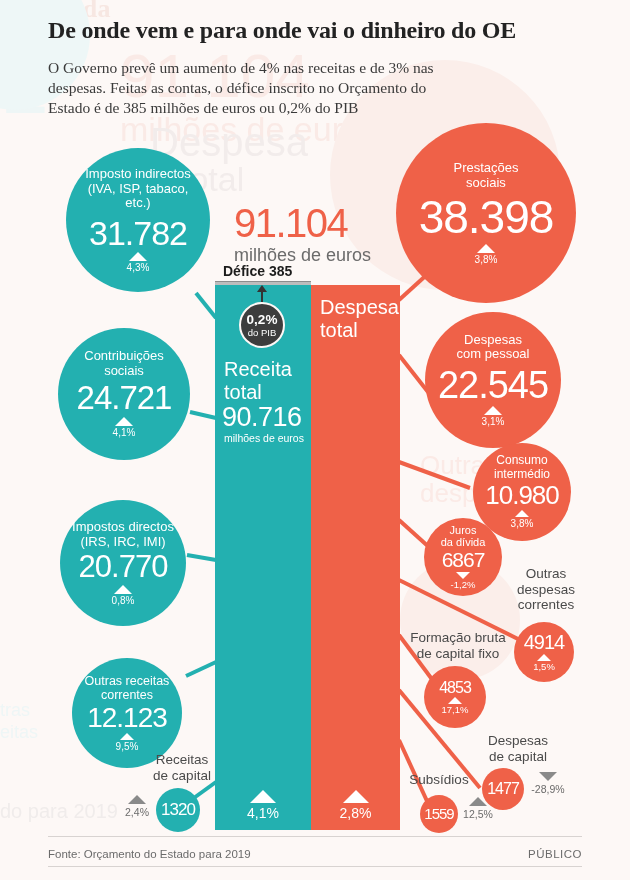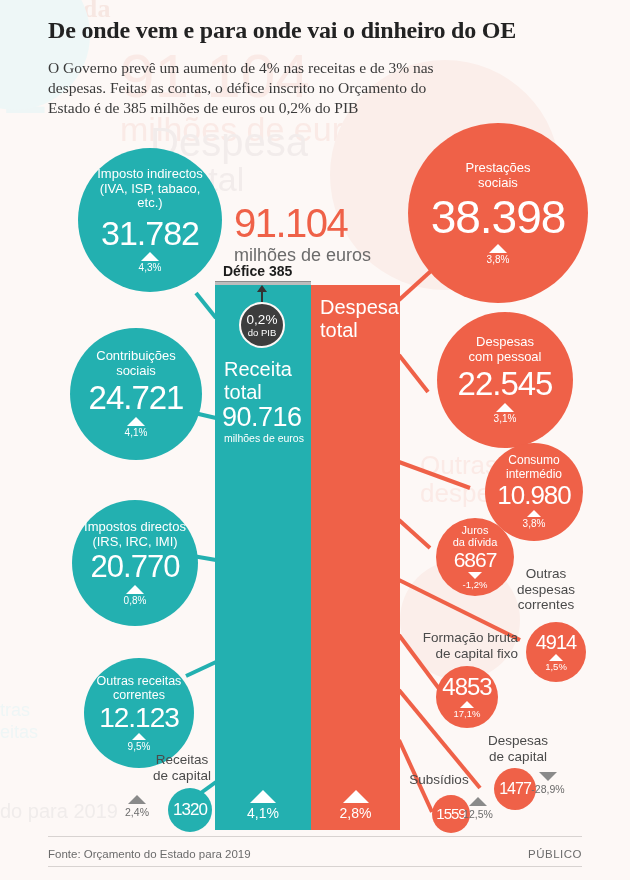--- a/index.html
+++ b/index.html
@@ -56,21 +56,21 @@
   .pib-stem { position: absolute; left: 261px; top: 287px; width: 2px; height: 17px; background: #333; }
   .pib-arrow { position: absolute; left: 257px; top: 285px; width: 0; height: 0;
                border-left: 5px solid transparent; border-right: 5px solid transparent;
                border-bottom: 7px solid #333; }
   .pib-badge {
     position: absolute; left: 239px; top: 302px; width: 46px; height: 46px;
     border-radius: 50%; background: #3d3d3d; border: 2.5px solid #fdf8f6;
     display: flex; flex-direction: column; align-items: center; justify-content: center;
     color: #fff; line-height: 1;
   }
-  .pib-badge .p1 { font-size: 13.5px; }
+  .pib-badge .p1 { font-size: 13.5px; font-weight: bold; }
   .pib-badge .p2 { font-size: 9.5px; margin-top: 2px; }
 
   .bar-txt { position: absolute; color: #fff; }
   .rec-l1 { left: 224px; top: 358px; font-size: 20px; }
   .rec-l2 { left: 224px; top: 381px; font-size: 20px; }
   .rec-val{ left: 222px; top: 402px; font-size: 27px; letter-spacing: -.5px; }
   .rec-unit{left: 224px; top: 432px; font-size: 10.5px; }
   .desp-l1{ left: 320px; top: 296px; font-size: 20px; }
   .desp-l2{ left: 320px; top: 319px; font-size: 20px; }
 
@@ -79,21 +79,21 @@
   .tri-up-w { width: 0; height: 0; margin: 0 auto;
               border-left: 13px solid transparent; border-right: 13px solid transparent;
               border-bottom: 13px solid #fff; }
   .foot-rec { left: 215px; top: 790px; width: 96px; }
   .foot-desp{ left: 311px; top: 790px; width: 89px; }
 
   
   .bub {
     position: absolute; border-radius: 50%;
     display: flex; flex-direction: column; align-items: center; justify-content: center;
-    color: #fff; text-align: center; line-height: 1.12; margin-left: 12px;
+    color: #fff; text-align: center; line-height: 1.12;
   }
   .bub.teal  { background: #23b0b0; }
   .bub.coral { background: #ef6148; }
   .bub .lab  { font-size: 13px; padding: 0 6px; }
   .bub .val  { letter-spacing: -1px; font-weight: 400; }
   .bub .chg  { display: flex; flex-direction: column; align-items: center; font-size: 10px; }
   .bub .chg .t { margin-bottom: 1px; }
   .tri-up { width:0;height:0;border-left:9px solid transparent;border-right:9px solid transparent;border-bottom:9px solid #fff; }
   .tri-up-s { width:0;height:0;border-left:7px solid transparent;border-right:7px solid transparent;border-bottom:7px solid #fff; }
   .tri-dn-s { width:0;height:0;border-left:7px solid transparent;border-right:7px solid transparent;border-top:7px solid #fff; }
@@ -262,21 +262,21 @@
       <div class="tri-up t"></div>
       <span>3,8%</span>
     </div>
   </div>
 
   <div class="bub coral" style="left:425px;top:312px;width:136px;height:136px;">
     <div class="lab">
       <span>Despesas</span><br>
       <span>com pessoal</span>
     </div>
-    <div class="val" style="font-size:33px;margin-top:2px;">22.545</div>
+    <div class="val" style="font-size:38px;margin-top:2px;">22.545</div>
     <div class="chg">
       <div class="tri-up t"></div>
       <span>3,1%</span>
     </div>
   </div>
 
   <div class="bub coral" style="left:473px;top:443px;width:98px;height:98px;">
     <div class="lab" style="font-size:12px;">
       <span>Consumo</span><br>
       <span>intermédio</span>
@@ -307,27 +307,27 @@
       <span>1,5%</span>
     </div>
   </div>
   <div class="olab" style="left:500px;top:566px;width:92px;">
     <span>Outras</span><br>
     <span>despesas</span><br>
     <span>correntes</span>
   </div>
 
   <div class="bub coral" style="left:424px;top:666px;width:62px;height:62px;">
-    <div class="val" style="font-size:24px;text-align:center;">4853</div>
+    <div class="val" style="font-size:16px;text-align:center;">4853</div>
     <div class="chg" style="font-size:9.5px;">
       <div class="tri-up-s t"></div>
       <span>17,1%</span>
     </div>
   </div>
-  <div class="olab" style="left:398px;top:630px;width:120px;text-align:right;">
+  <div class="olab" style="left:398px;top:630px;width:120px;">
     <span>Formação bruta</span><br>
     <span>de capital fixo</span>
   </div>
 
   <div class="bub coral" style="left:482px;top:768px;width:42px;height:42px;">
     <div class="val" style="font-size:16px;">1477</div>
   </div>
   <div class="olab" style="left:470px;top:733px;width:96px;">
     <span>Despesas</span><br>
     <span>de capital</span>

